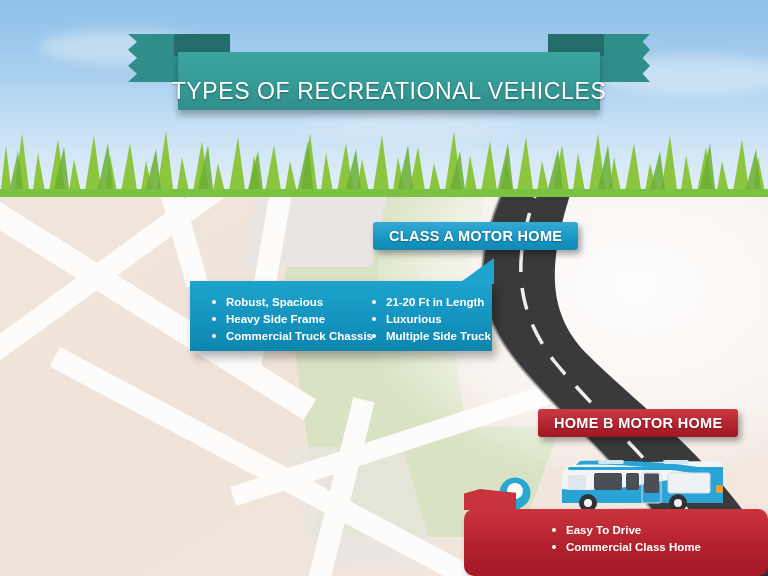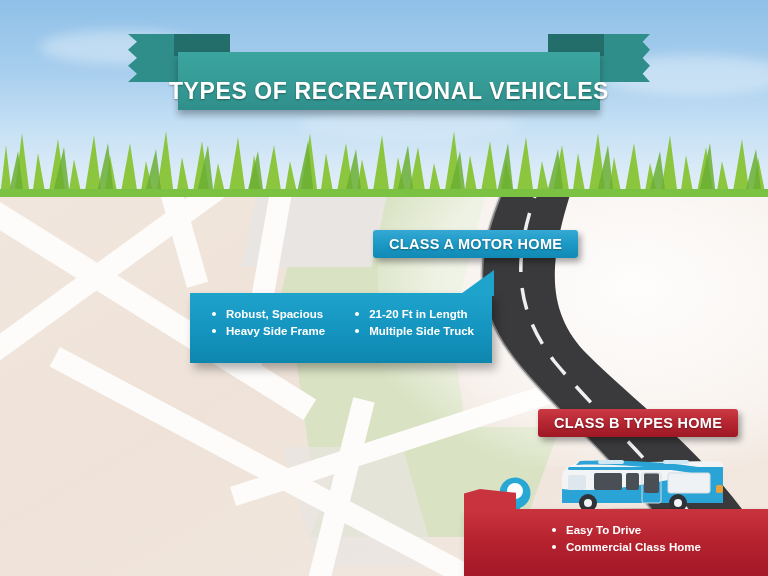--- a/index.html
+++ b/index.html
@@ -45,21 +45,21 @@
   }
   .ribbon-fold.left  { left:46px; clip-path:polygon(0 0,100% 0,100% 100%,0 100%); }
   .ribbon-fold.right { right:46px;clip-path:polygon(0 0,100% 0,100% 100%,0 100%); }
   .ribbon-main {
     position:absolute; left:50px; top:22px; width:422px; height:58px;
     background:linear-gradient(180deg,#3ba49e 0%,#369b96 55%,#2f8e8a 100%);
     box-shadow:0 5px 7px rgba(0,0,0,.30);
     display:flex; align-items:center; justify-content:center;
   }
   .ribbon-title {
-    color:#ffffff; font-size:23px; font-weight:bold; letter-spacing:.6px;
+    color:#ffffff; font-size:23px; font-weight:normal; letter-spacing:.6px;
     text-shadow:0 1px 2px rgba(0,0,0,.35);
     white-space:nowrap;
     margin-top:21px;
   }
 
   
   .map {
     position:absolute; left:0; top:197px; width:768px; height:379px;
     background:linear-gradient(150deg,#f1e6dd 0%,#efe3d9 40%,#f3e9e1 100%);
     overflow:hidden;
@@ -84,20 +84,21 @@
   .label-a { background:linear-gradient(180deg,#35a9d4 0%,#1a97c3 55%,#1189b4 100%); }
   .label-b { background:linear-gradient(180deg,#cc3a44 0%,#b32430 55%,#9d1824 100%); }
 
   
   .callout { position:absolute; box-shadow:4px 6px 9px rgba(0,0,0,.30); }
   .callout-a {
     background:linear-gradient(180deg,#1ea3cc 0%,#1494bf 55%,#0e86ae 100%);
   }
   .callout-b {
     background:linear-gradient(180deg,#c9333e 0%,#b3212d 55%,#a41828 100%);
+    border-radius:10px;
   }
   .bullets { display:flex; gap:0; padding:13px 18px 13px 22px; }
   .bullets ul { list-style:none; }
   .bullets li {
     color:#ffffff; font-size:11.5px; font-weight:bold; line-height:17px;
     position:relative; padding-left:14px; white-space:nowrap;
   }
   .bullets li::before {
     content:""; position:absolute; left:0; top:6px;
     width:4px; height:4px; border-radius:50%; background:#ffffff;
@@ -270,40 +271,42 @@
           <circle cx="120" cy="54" r="4" fill="#f2f4f6"></circle>
       </svg>
     </div>
 
     <div class="pin pin-a" style="left:497px;top:278px;">
       <div class="pin-tip"></div>
       <div class="pin-body"></div>
       <div class="pin-dot"></div>
     </div>
 
-    <div class="label-banner label-a" style="left:373px;top:33px;">
+    <div class="label-banner label-a" style="left:373px;top:25px;">
       <span>CLASS A MOTOR HOME</span>
     </div>
 
-    <div class="callout callout-a" style="left:190px;top:84px;width:302px;height:70px;margin-top:12px;">
+    <div class="callout callout-a" style="left:190px;top:84px;width:302px;height:70px;">
       <div class="pointer-a"></div>
       <div class="bullets">
         <ul style="width:160px;">
           <li>Robust, Spacious</li>
           <li>Heavy Side Frame</li>
+          <li>Commercial Truck Chassis</li>
         </ul>
         <ul>
           <li>21-20 Ft in Length</li>
+          <li>Luxurious</li>
           <li>Multiple Side Truck</li>
         </ul>
       </div>
     </div>
 
     <div class="label-banner label-b" style="left:538px;top:212px;">
-      <span>CLASS B TYPES HOME</span>
+      <span>HOME B MOTOR HOME</span>
     </div>
 
     <div class="callout callout-b" style="left:464px;top:312px;width:304px;height:67px;">
       <div class="notch-b"></div>
       <div class="bullets" style="padding-left:88px;">
         <ul>
           <li>Easy To Drive</li>
           <li>Commercial Class Home</li>
         </ul>
       </div>

